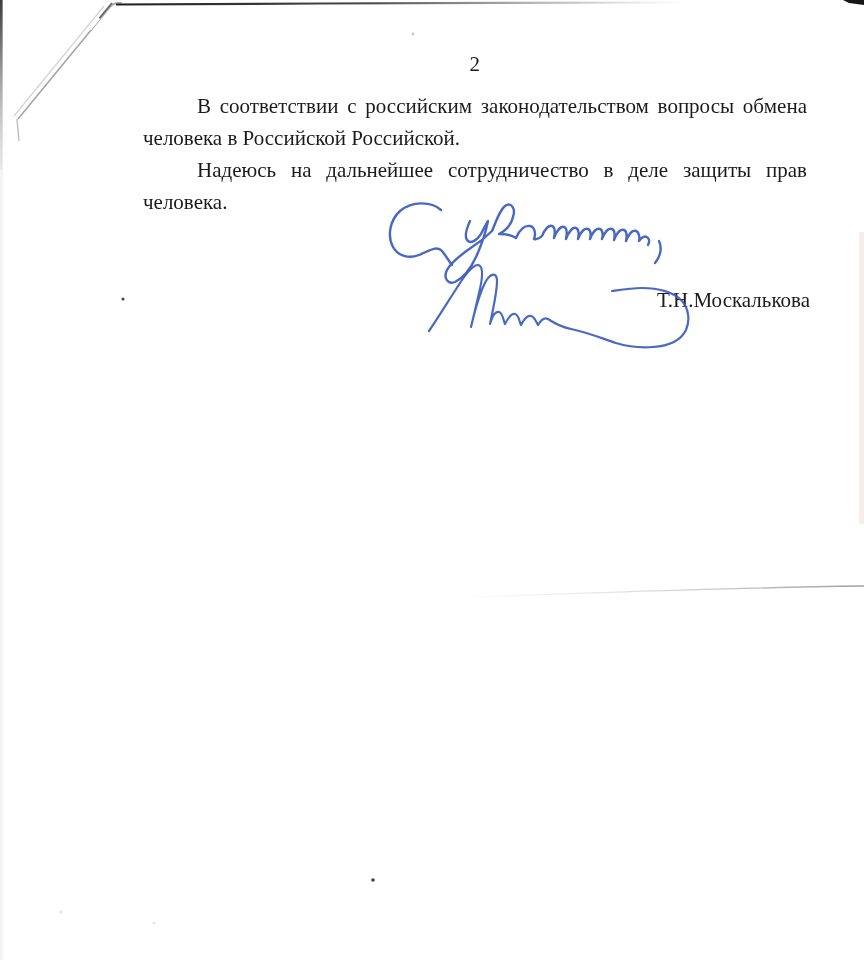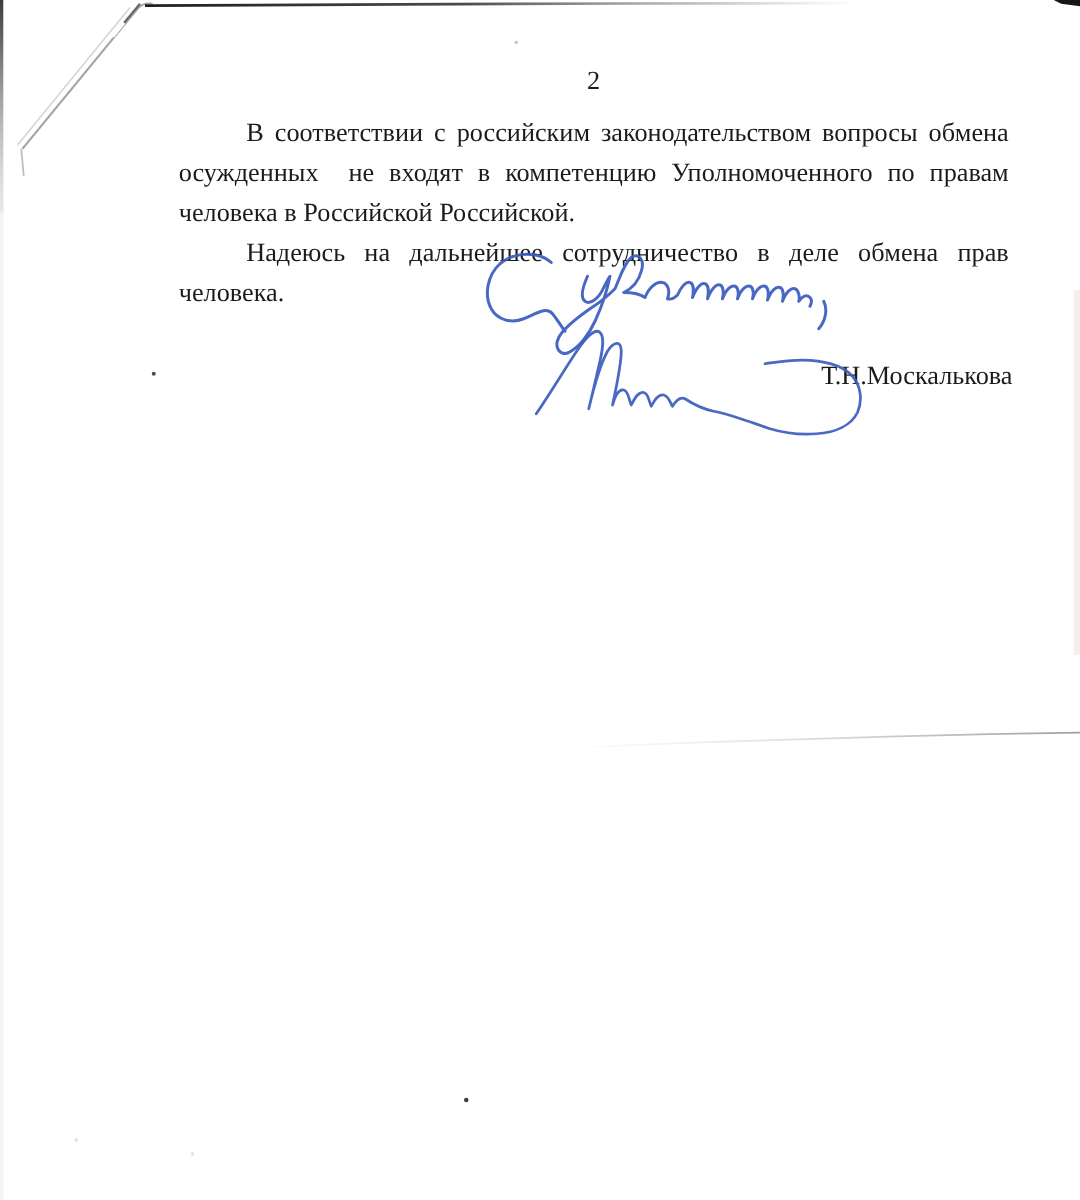--- a/index.html
+++ b/index.html
@@ -44,23 +44,22 @@
   }
   .ink { stroke: var(--ink); fill: none; stroke-linecap: round; stroke-linejoin: round; }
 </style>
 </head>
 <body>
 
 <div class="page-number">2</div>
 
 <div class="body-text">
   <div class="line indent just">В соответствии с российским законодательством вопросы обмена</div>
-  <div class="line just">осужденных &nbsp;не входят в компетенцию Уполномоченного по правам</div>
   <div class="line">человека в Российской Российской.</div>
-  <div class="line indent">Надеюсь на дальнейшее сотрудничество в деле обмена прав человека.</div>
+  <div class="line indent">Надеюсь на дальнейшее сотрудничество в деле защиты прав человека.</div>
 </div>
 
 <div class="sig-name">Т.Н.Москалькова</div>
 
 <svg class="overlay" viewBox="0 0 864 960" aria-hidden="false">
   <defs>
     <linearGradient id="topEdgeGrad" gradientUnits="userSpaceOnUse" x1="110" y1="0" x2="690" y2="0">
       <stop offset="0" stop-color="#1e1e1e"></stop>
       <stop offset="0.45" stop-color="#4a4a4a"></stop>
       <stop offset="0.8" stop-color="#9a9a9a" stop-opacity="0.55"></stop>

